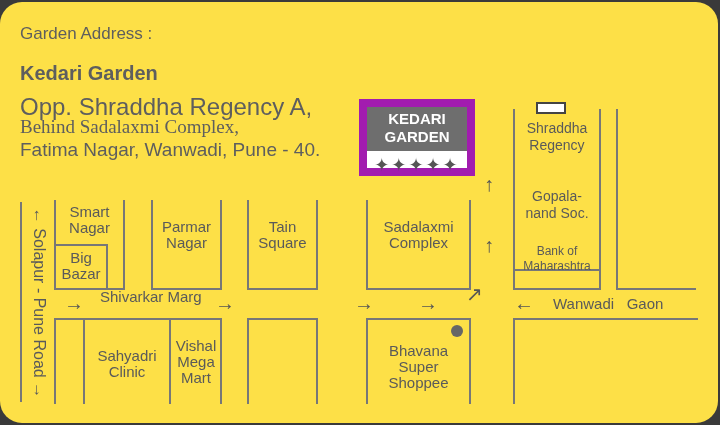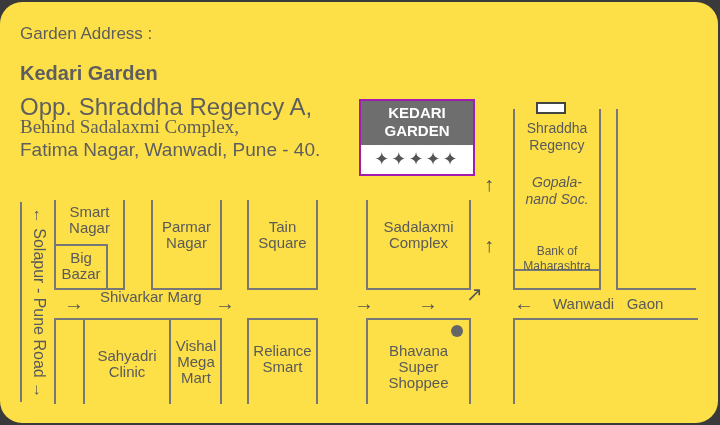--- a/index.html
+++ b/index.html
@@ -16,21 +16,21 @@
 <body>
 
 <div class="canvas">
 
   <div class="abs" style="left:20px;top:22px;font-size:17px;color:#5e5e5e;">Garden Address :</div>
   <div class="abs" style="left:20px;top:60px;font-size:20px;font-weight:bold;color:#5e5e5e;">Kedari Garden</div>
   <div class="abs" style="left:20px;top:91px;font-size:24px;color:#5e5e5e;">Opp. Shraddha Regency A,</div>
   <div class="abs" style="left:20px;top:114px;font-size:19px;color:#5e5e5e;font-family:Liberation Serif, serif;">Behind Sadalaxmi Complex,</div>
   <div class="abs" style="left:20px;top:137px;font-size:19px;color:#5e5e5e;">Fatima Nagar, Wanwadi, Pune - 40.</div>
 
-  <div class="abs" style="left:359px;top:97px;width:116px;height:77px;border:2px solid #a21caf;box-sizing:border-box;background:#fff;">
+  <div class="abs" style="left:359px;top:97px;width:116px;height:77px;border:8px solid #a21caf;box-sizing:border-box;background:#fff;">
     <div style="background:#6e6e6e;color:#fff;font-weight:bold;font-size:15px;text-align:center;line-height:18px;height:44px;padding-top:3px;box-sizing:border-box;">
       <div>KEDARI</div>
       <div>GARDEN</div>
     </div>
     <div style="text-align:center;font-size:18px;color:#555;letter-spacing:2px;line-height:28px;">✦✦✦✦✦</div>
   </div>
 
   <div class="line" style="left:20px;top:200px;width:2px;height:200px;"></div>
   <div class="abs" style="left:29px;top:205px;width:20px;height:192px;">
     <div style="position:absolute;left:50%;top:50%;transform:translate(-50%,-50%) rotate(90deg);white-space:nowrap;font-size:16px;color:#5a5a5a;">← Solapur - Pune Road →</div>
@@ -64,21 +64,21 @@
       <div>Sadalaxmi</div>
       <div>Complex</div>
     </div>
 
   <div class="blk" style="left:513px;top:107px;width:88px;height:181px;"></div>
   <div class="abs" style="left:536px;top:100px;width:30px;height:12px;border:2px solid #444;box-sizing:border-box;background:#fff;"></div>
   <div class="txt" style="left:515px;top:119px;width:84px;font-size:14px;">
       <div>Shraddha</div>
       <div style="margin-top:2px;">Regency</div>
     </div>
-  <div class="txt" style="left:515px;top:173px;width:84px;font-size:14px;font-style:italic;">
+  <div class="txt" style="left:515px;top:187px;width:84px;font-size:14px;">
       <div>Gopala-</div>
       <div style="margin-top:2px;">nand Soc.</div>
     </div>
   <div class="abs" style="left:513px;top:267px;width:88px;height:2px;background:#777;"></div>
   <div class="txt" style="left:515px;top:243px;width:84px;font-size:12px;">
       <div>Bank of</div>
       <div style="margin-top:2px;">Maharashtra</div>
     </div>
 
   <div class="blk" style="left:616px;top:107px;width:80px;height:181px;border-right:none;"></div>
@@ -101,24 +101,20 @@
       <div>Sahyadri</div>
       <div>Clinic</div>
     </div>
   <div class="txt" style="left:171px;top:336px;width:50px;font-size:15px;">
       <div>Vishal</div>
       <div>Mega</div>
       <div>Mart</div>
     </div>
 
   <div class="blk-b" style="left:247px;top:316px;width:71px;height:86px;"></div>
-  <div class="txt" style="left:247px;top:341px;width:71px;font-size:15px;">
-      <div>Reliance</div>
-      <div>Smart</div>
-    </div>
 
   <div class="blk-b" style="left:366px;top:316px;width:105px;height:86px;"></div>
   <div class="abs" style="left:451px;top:323px;width:12px;height:12px;border-radius:50%;background:#666;"></div>
   <div class="txt" style="left:366px;top:341px;width:105px;font-size:15px;">
       <div>Bhavana</div>
       <div>Super</div>
       <div>Shoppee</div>
     </div>
 
   <div class="abs" style="left:513px;top:316px;width:185px;height:86px;border-top:2px solid #777;border-left:2px solid #777;box-sizing:border-box;"></div>

